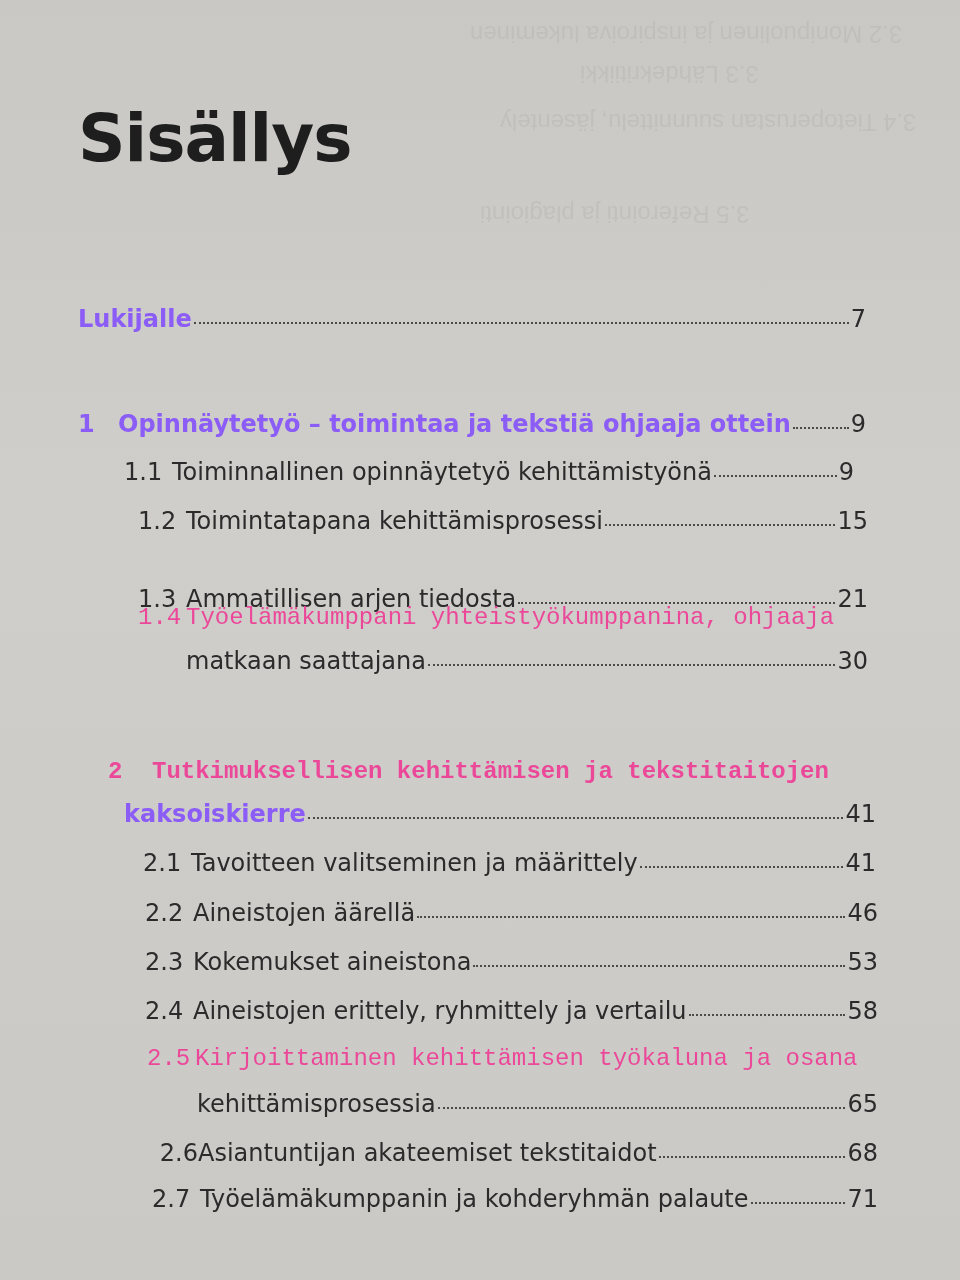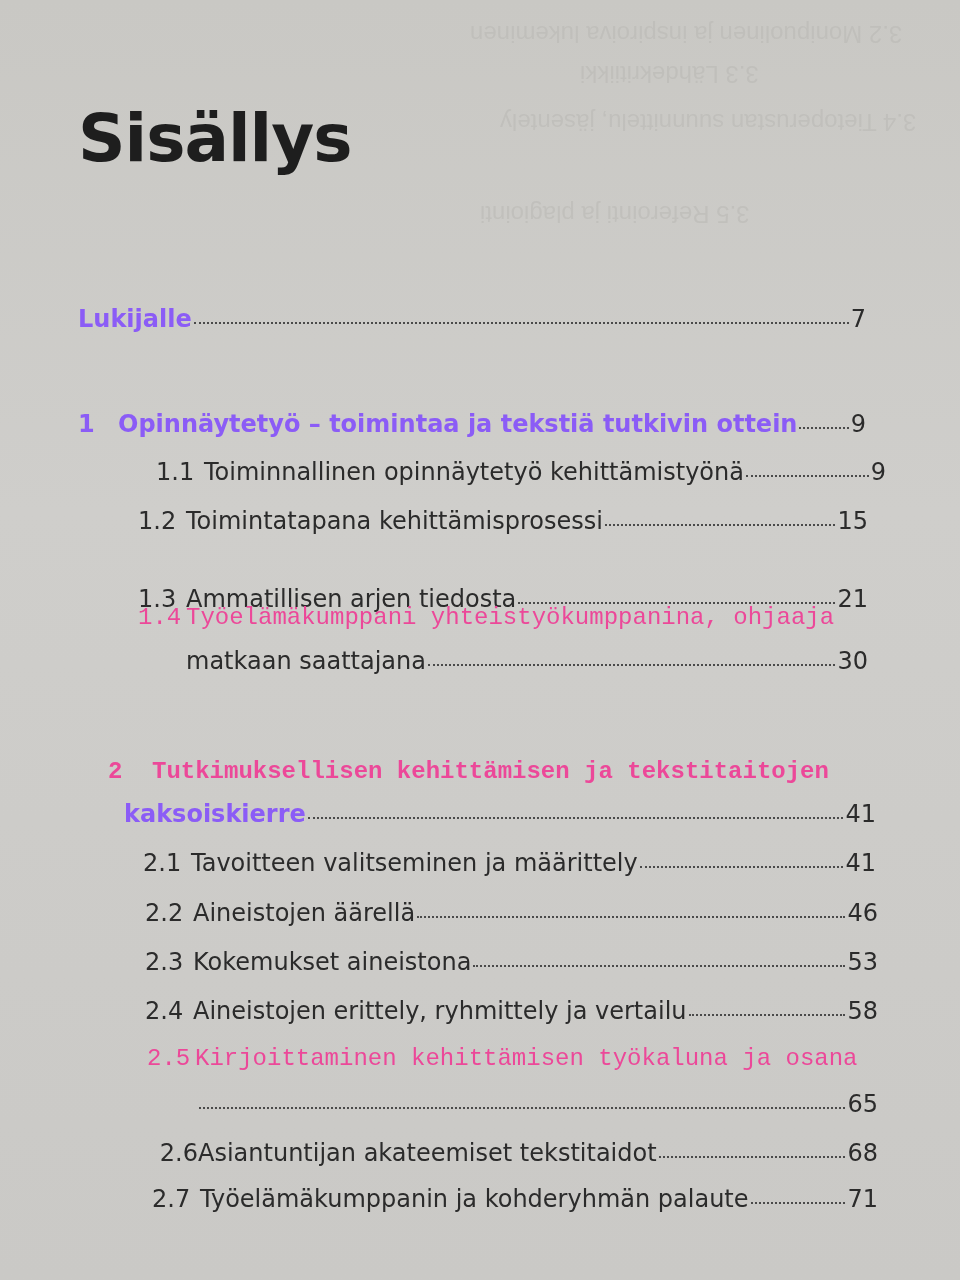--- a/index.html
+++ b/index.html
@@ -44,26 +44,26 @@
 <div class="title">Sisällys</div>
 
 <div class="row" style="left:78px; top:305px; width:788px;">
   <span class="text bold">Lukijalle</span>
   <span class="dots"></span>
   <span class="page">7</span>
 </div>
 
 <div class="row" style="left:78px; top:410px; width:788px;">
   <span class="num bold" style="width:40px;">1</span>
-  <span class="text bold">Opinnäytetyö – toimintaa ja tekstiä tutkivin ottein</span>
+  <span class="text bold">Opinnäytetyö – toimintaa ja tekstiä ohjaaja ottein</span>
   <span class="dots"></span>
   <span class="page">9</span>
 </div>
 
-<div class="row" style="left:156px; top:458px; width:730px;">
+<div class="row" style="left:124px; top:458px; width:730px;">
   <span class="num" style="width:48px;">1.1</span>
   <span class="text">Toiminnallinen opinnäytetyö kehittämistyönä</span>
   <span class="dots"></span>
   <span class="page">9</span>
 </div>
 
 <div class="row" style="left:138px; top:507px; width:730px;">
   <span class="num" style="width:48px;">1.2</span>
   <span class="text">Toimintatapana kehittämisprosessi</span>
   <span class="dots"></span>
@@ -120,20 +120,21 @@
   <span class="num" style="width:48px;">2.4</span>
   <span class="text">Aineistojen erittely, ryhmittely ja vertailu</span>
   <span class="dots"></span>
   <span class="page">58</span>
 </div>
 
 <div class="plain" style="left:147px; top:1045px;">
   <span style="display:inline-block; width:48px;">2.5</span><span>Kirjoittaminen kehittämisen työkaluna ja osana</span>
 </div>
 <div class="row" style="left:197px; top:1090px; width:681px;">
+  <span class="text">kehittämisprosessia</span>
   <span class="dots"></span>
   <span class="page">65</span>
 </div>
 
 <div class="row" style="left:150px; top:1139px; width:728px;text-align:right;">
   <span class="num" style="width:48px;">2.6</span>
   <span class="text">Asiantuntijan akateemiset tekstitaidot</span>
   <span class="dots"></span>
   <span class="page">68</span>
 </div>

